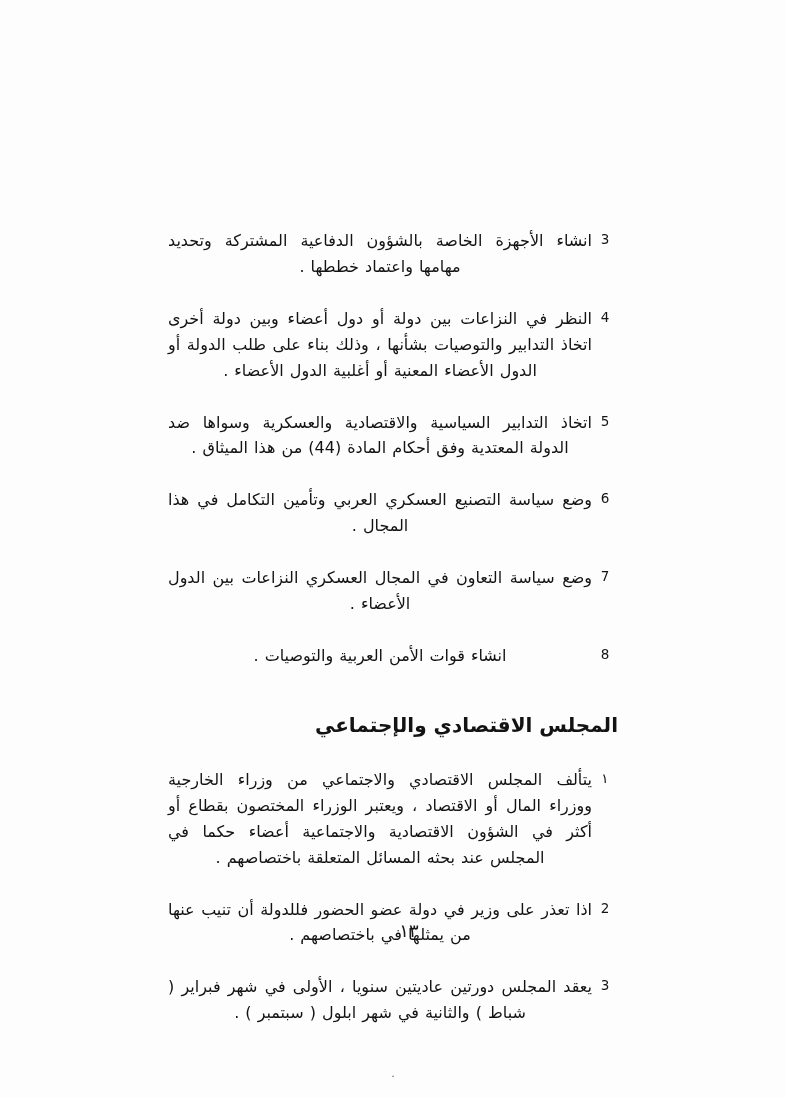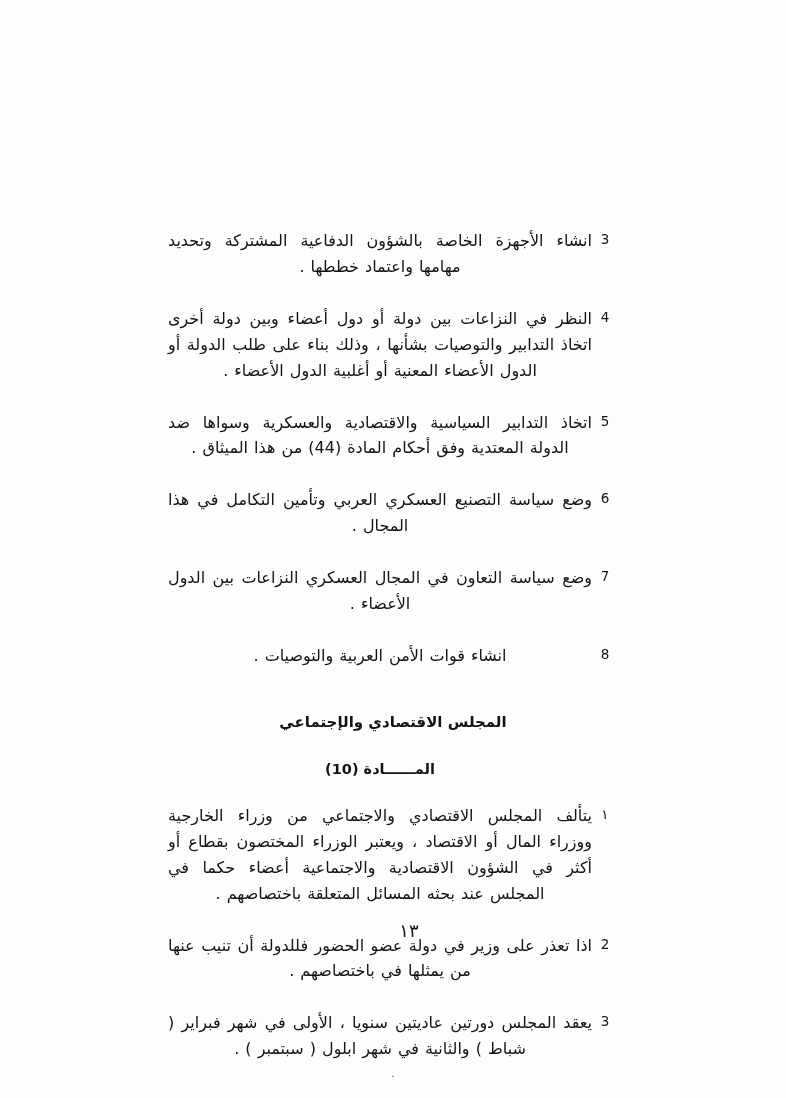--- a/index.html
+++ b/index.html
@@ -56,22 +56,22 @@
   }
   .clause-body.two-line {
     text-align-last: center;
   }
   .clause-body p {
     margin: 0;
   }
 
   .section-heading {
     margin: 44px 0 30px 0;
-    text-align: center;
-    font-size: 15px;
+    text-align: right;
+    font-size: 20px;
     font-weight: 700;
     letter-spacing: 0.2px;
   }
 
   .article-label {
     margin: 0 0 26px 0;
     text-align: center;
     font-size: 14.5px;
     font-weight: 700;
     padding-right: 26px;
@@ -148,21 +148,20 @@
 
     <div class="clause">
       <div class="clause-num">8</div>
       <div class="clause-body">
         <p>انشاء قوات الأمن العربية والتوصيات .</p>
       </div>
     </div>
 
     <h2 class="section-heading">المجلس الاقتصادي والإجتماعي</h2>
 
-    <div class="article-label">المــــــادة (10)</div>
 
     <div class="clause">
       <div class="clause-num">١</div>
       <div class="clause-body">
         <p>يتألف المجلس الاقتصادي والاجتماعي من وزراء الخارجية ووزراء المال أو الاقتصاد ، ويعتبر الوزراء المختصون بقطاع أو أكثر في الشؤون الاقتصادية والاجتماعية أعضاء حكما في المجلس عند بحثه المسائل المتعلقة باختصاصهم .</p>
       </div>
     </div>
 
     <div class="clause">
       <div class="clause-num">2</div>

